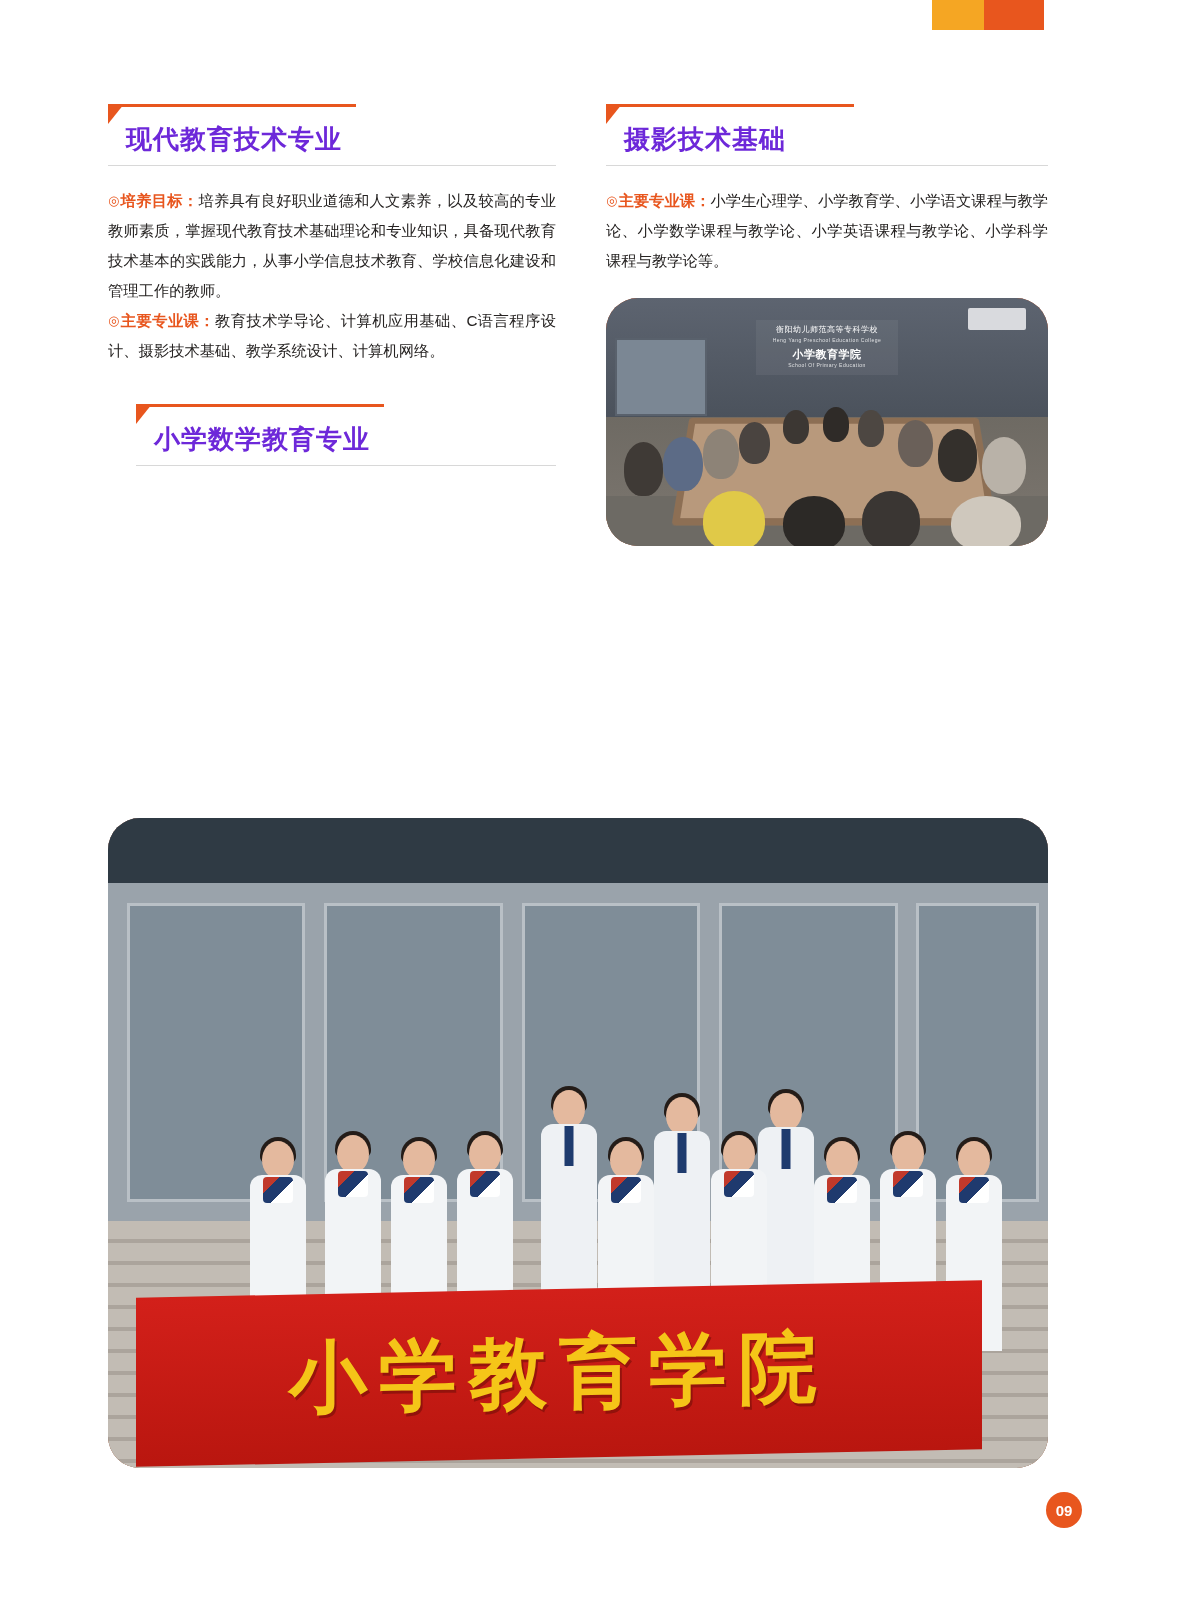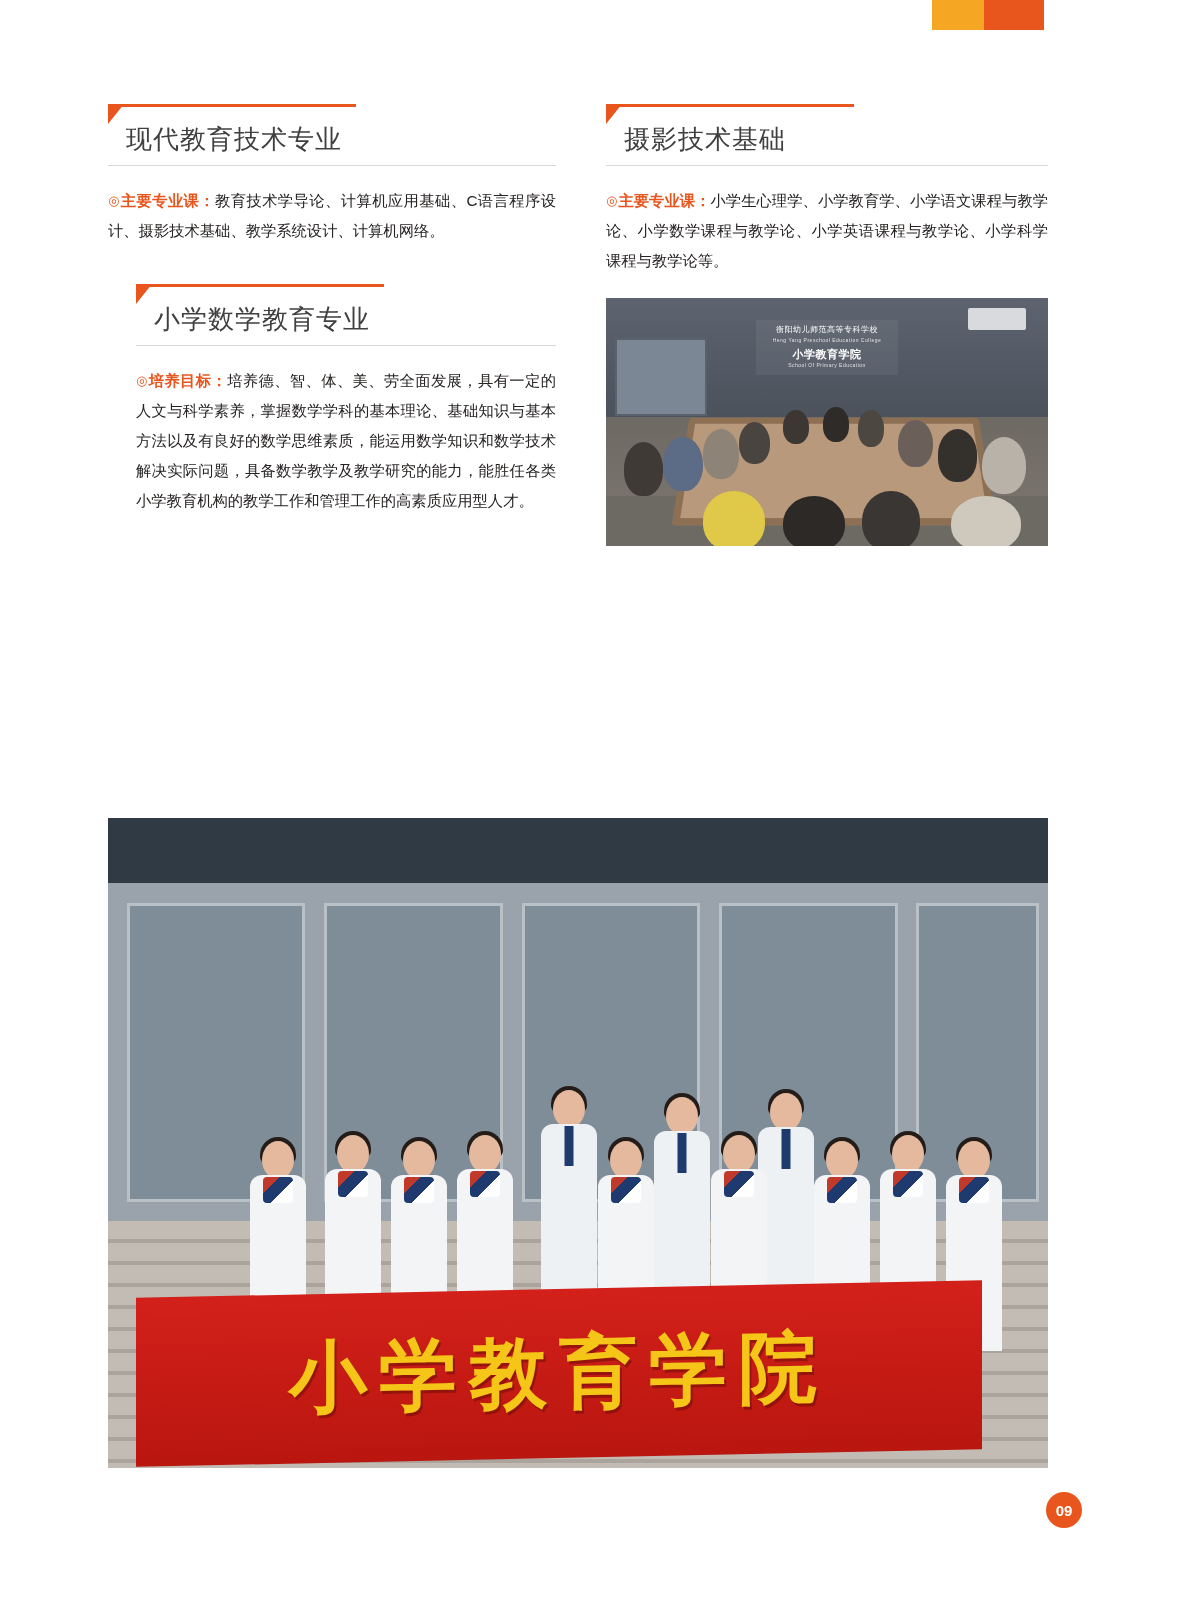--- a/index.html
+++ b/index.html
@@ -67,23 +67,23 @@
     width: 0;
     height: 0;
     border-top: 20px solid #e8561e;
     border-right: 16px solid transparent;
   }
   .sec-head .title {
     position: absolute;
     left: 18px;
     top: 18px;
     font-size: 26px;
-    font-weight: 400;
+    font-weight: 700;
     letter-spacing: 1px;
-    color: #404040;
+    color: #6d28d9;
     white-space: nowrap;
   }
   .sec-head .underline {
     position: absolute;
     left: 0;
     bottom: 0;
     height: 1px;
     width: 100%;
     background: #d8d8d8;
   }
@@ -107,20 +107,21 @@
     vertical-align: 1px;
     margin-right: 1px;
   }
   .block-text { margin-top: 20px; }
 
   
   .photo {
     position: relative;
     overflow: hidden;
     background: #c2410c;
+    border-radius: 32px;
   }
   .photo-meeting {
     margin-top: 22px;
     width: 442px;
     height: 248px;
   }
   .photo-group {
     position: absolute;
     left: 108px;
     top: 818px;
@@ -322,36 +323,36 @@
 
   <div class="section">
     <div class="sec-head">
       <div class="rule"></div>
       <div class="corner"></div>
       <div class="title">现代教育技术专业</div>
       <div class="underline"></div>
     </div>
     <div class="block-text">
       <p class="para">
+        <span class="bullet">◎</span><span class="lead">培养目标：</span><span>培养具有良好职业道德和人文素养，以及较高的专业教师素质，掌握现代教育技术基础理论和专业知识，具备现代教育技术基本的实践能力，从事小学信息技术教育、学校信息化建设和管理工作的教师。</span>
+      </p>
+      <p class="para">
         <span class="bullet">◎</span><span class="lead">主要专业课：</span><span>教育技术学导论、计算机应用基础、C语言程序设计、摄影技术基础、教学系统设计、计算机网络。</span>
       </p>
     </div>
   </div>
 
   <div class="section" style="margin-top:38px;margin-left:28px;">
     <div class="sec-head">
       <div class="rule"></div>
       <div class="corner"></div>
       <div class="title">小学数学教育专业</div>
       <div class="underline"></div>
     </div>
     <div class="block-text">
-      <p class="para">
-        <span class="bullet">◎</span><span class="lead">培养目标：</span><span>培养德、智、体、美、劳全面发展，具有一定的人文与科学素养，掌握数学学科的基本理论、基础知识与基本方法以及有良好的数学思维素质，能运用数学知识和数学技术解决实际问题，具备数学教学及教学研究的能力，能胜任各类小学教育机构的教学工作和管理工作的高素质应用型人才。</span>
-      </p>
     </div>
   </div>
 
 </div>
 
 <div class="col-right">
 
   <div class="section">
     <div class="sec-head">
       <div class="rule"></div>

